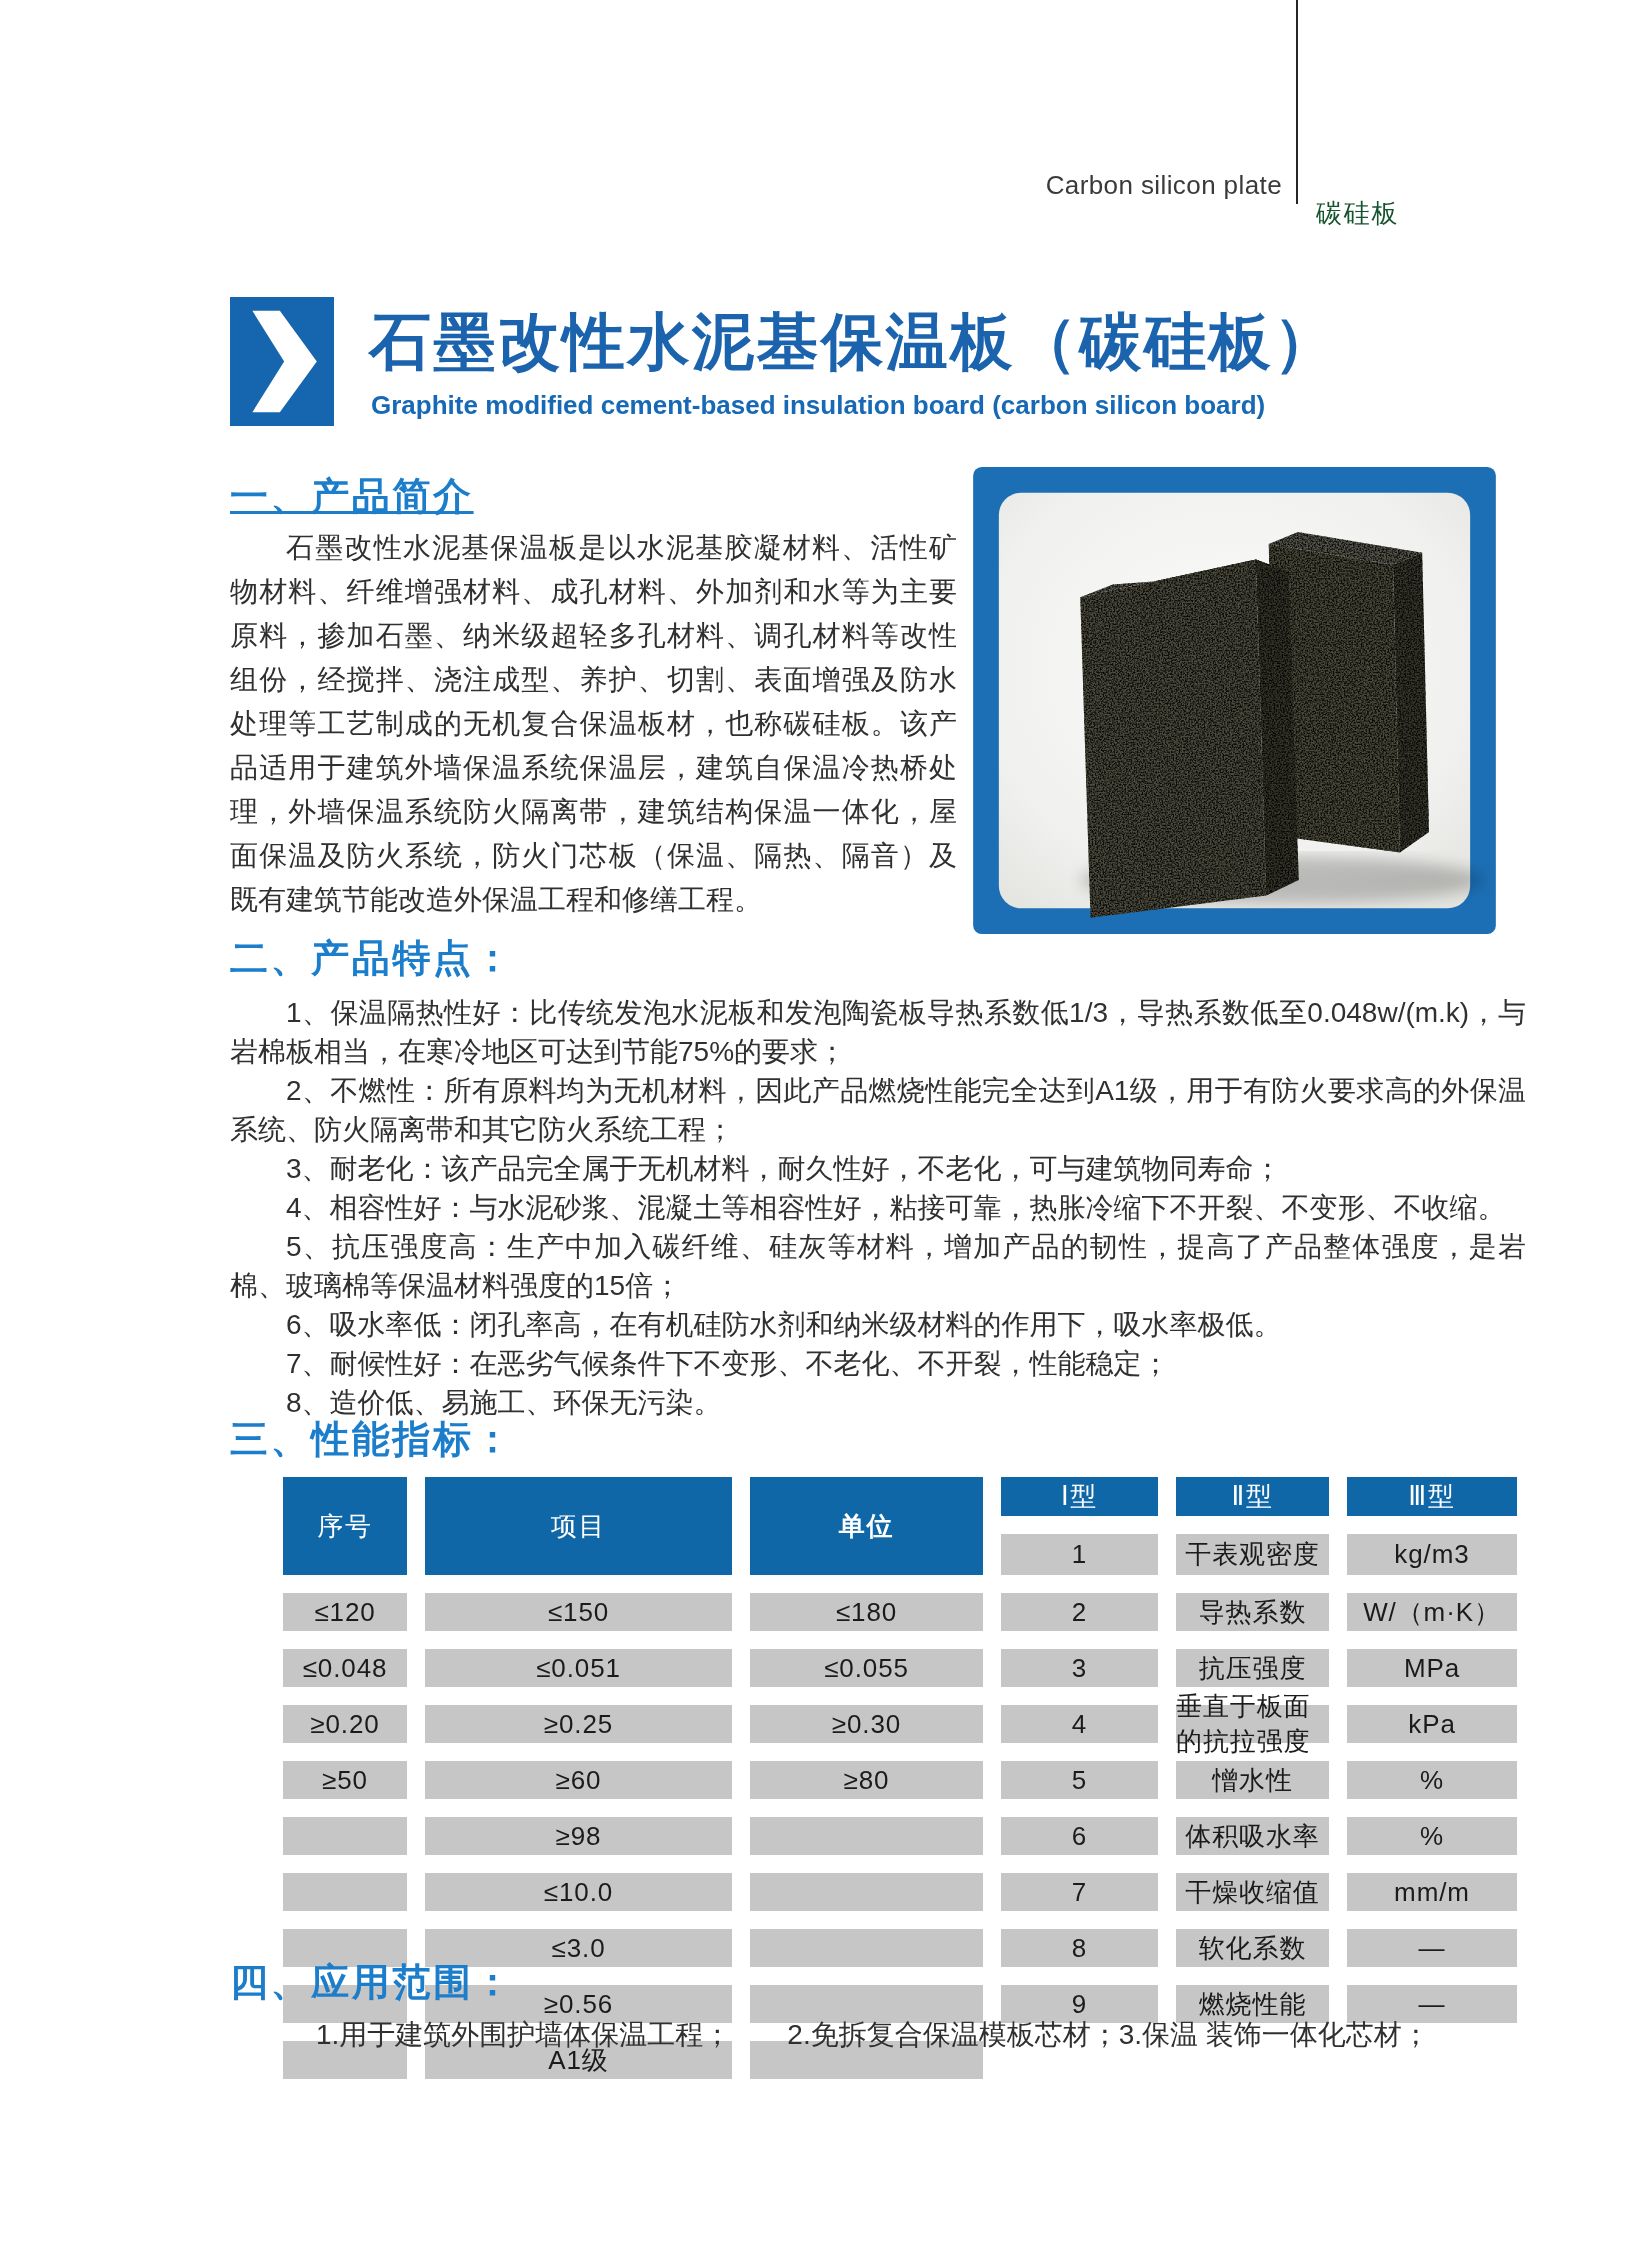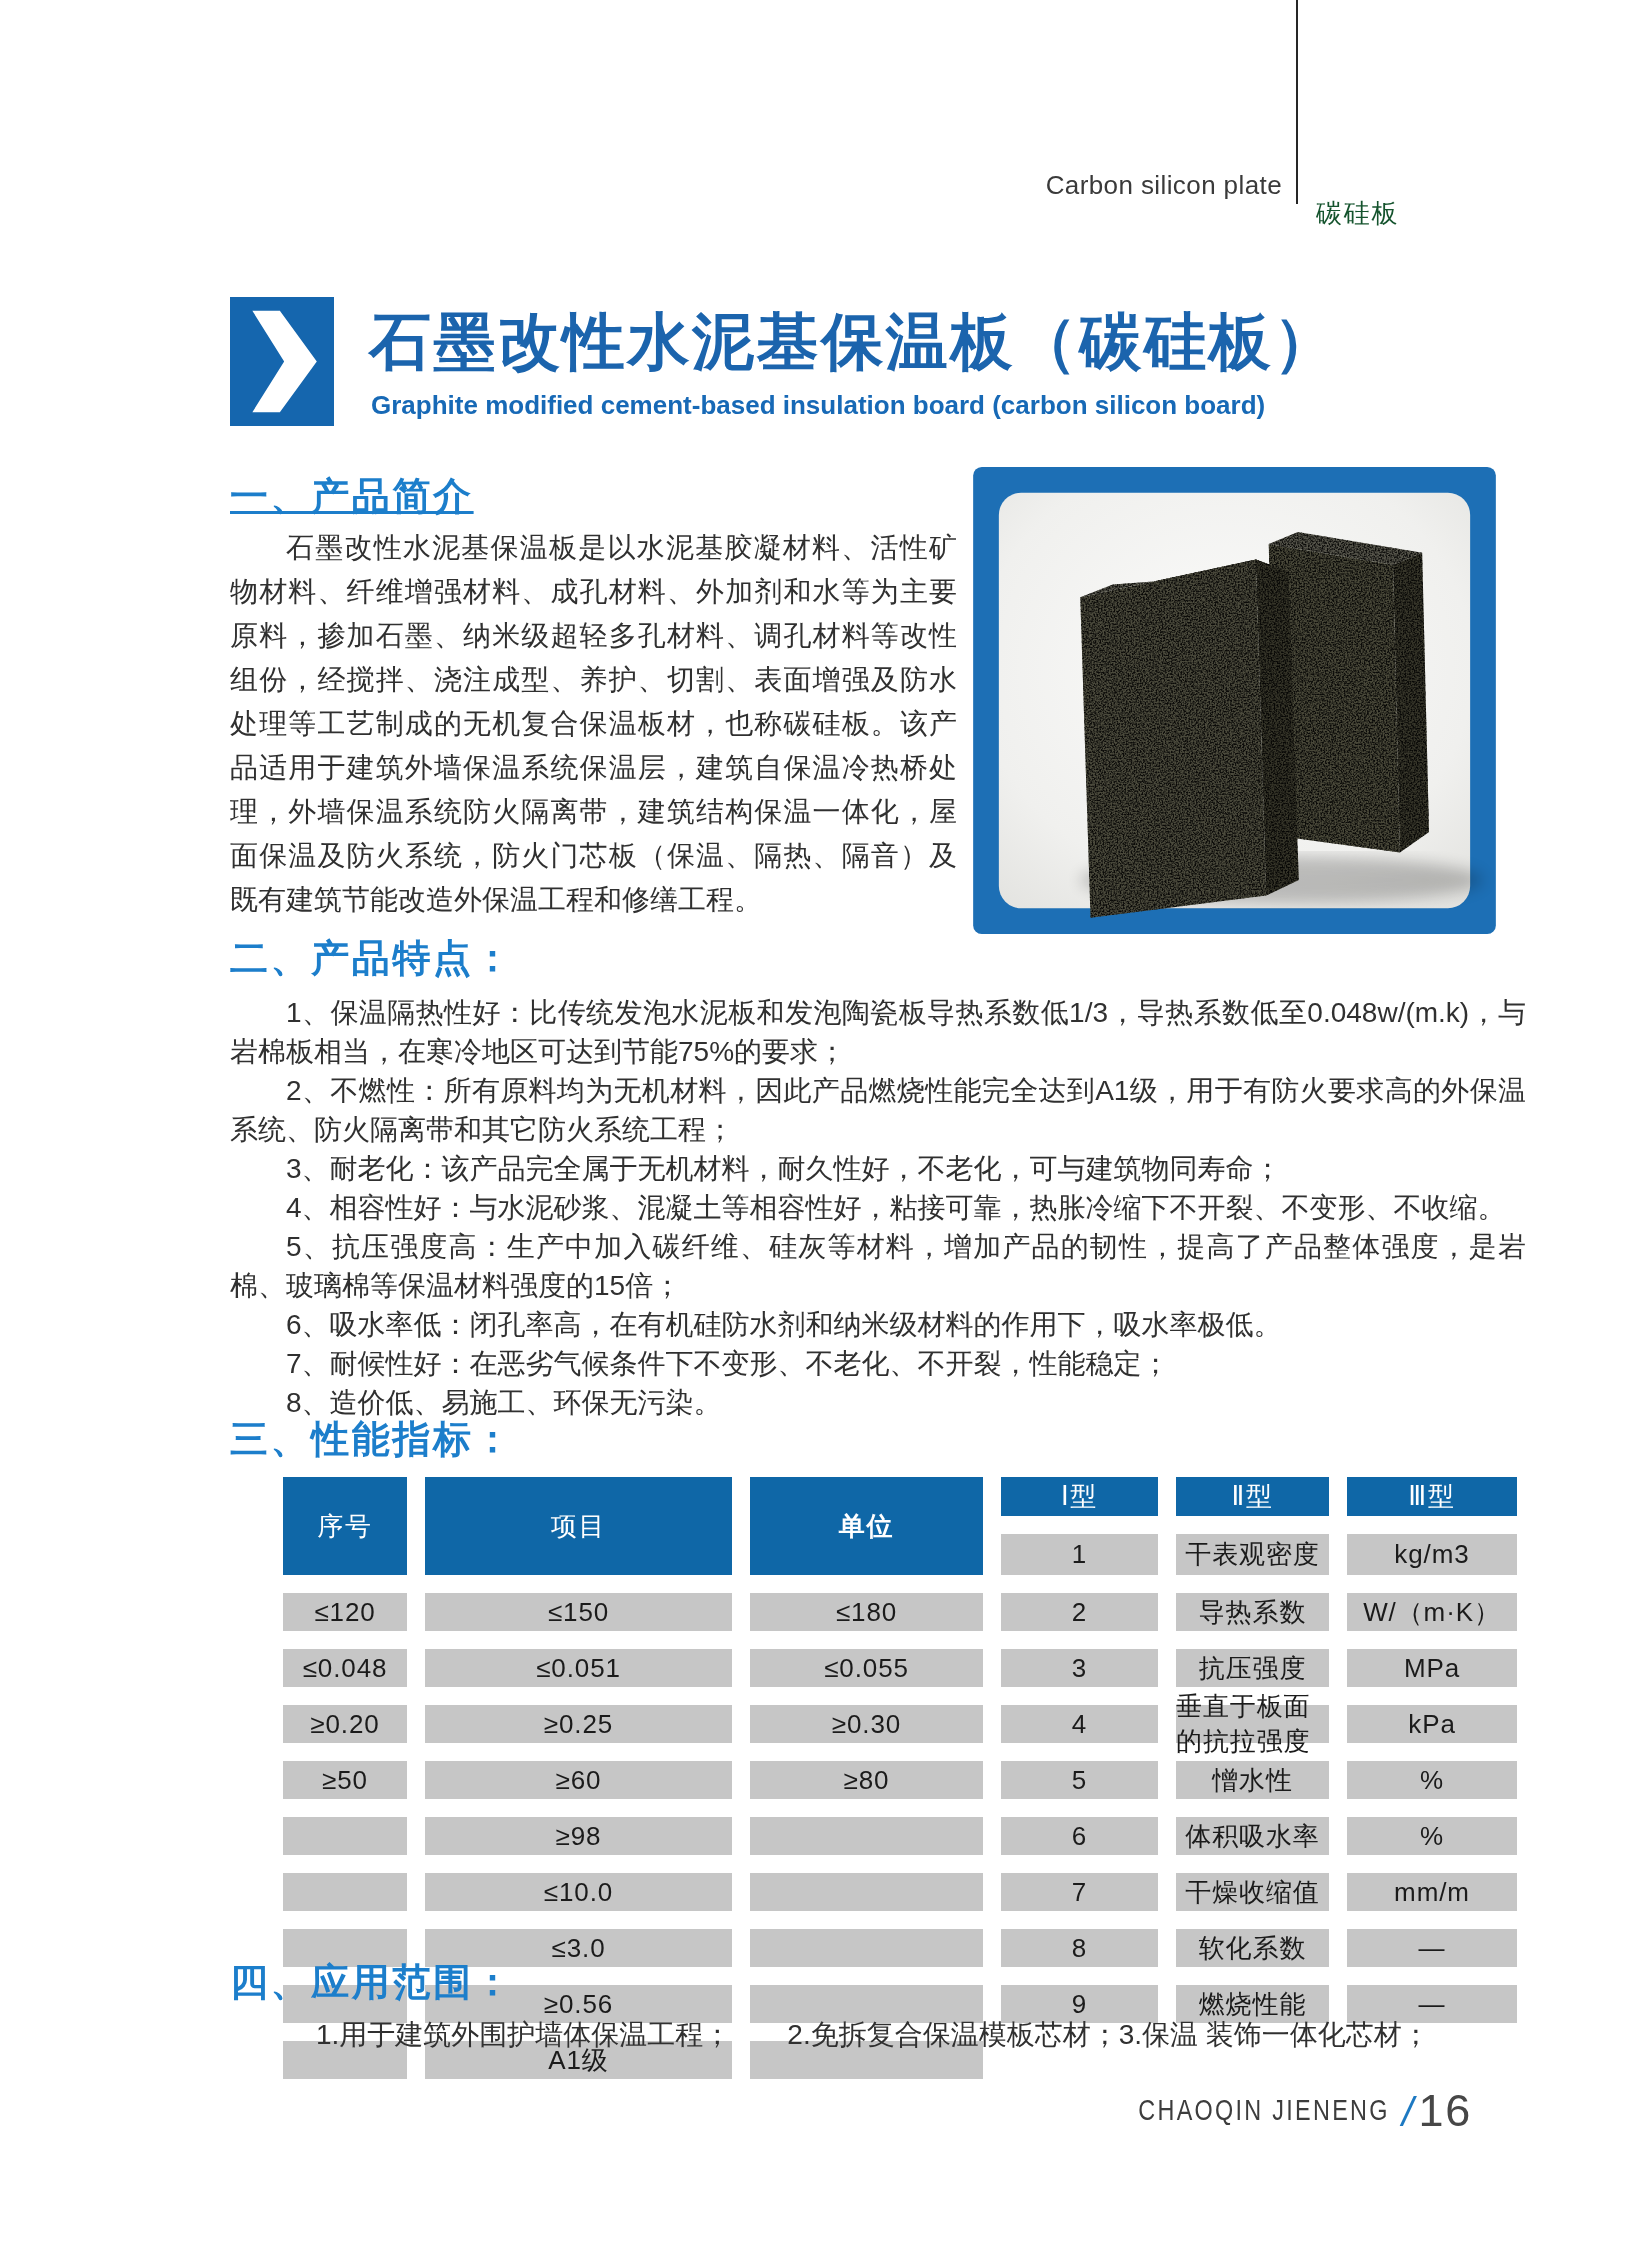--- a/index.html
+++ b/index.html
@@ -192,20 +192,15 @@
       <div class="cell">燃烧性能</div>
       <div class="cell">—</div>
       <div class="cell"></div>
       <div class="cell">A1级</div>
       <div class="cell"></div>
     </div>
 
   <div class="sec-h sec-h4">四、应用范围：</div>
   <div class="app-line">1.用于建筑外围护墙体保温工程；　　2.免拆复合保温模板芯材；3.保温 装饰一体化芯材；</div>
 
-  <div class="footer">
-    <span class="footer-brand">CHAOQIN JIENENG</span>
-    <span class="footer-slash">/</span>
-    <span class="footer-page">16</span>
-  </div>
 
 </div>
 
 
 </body></html>

